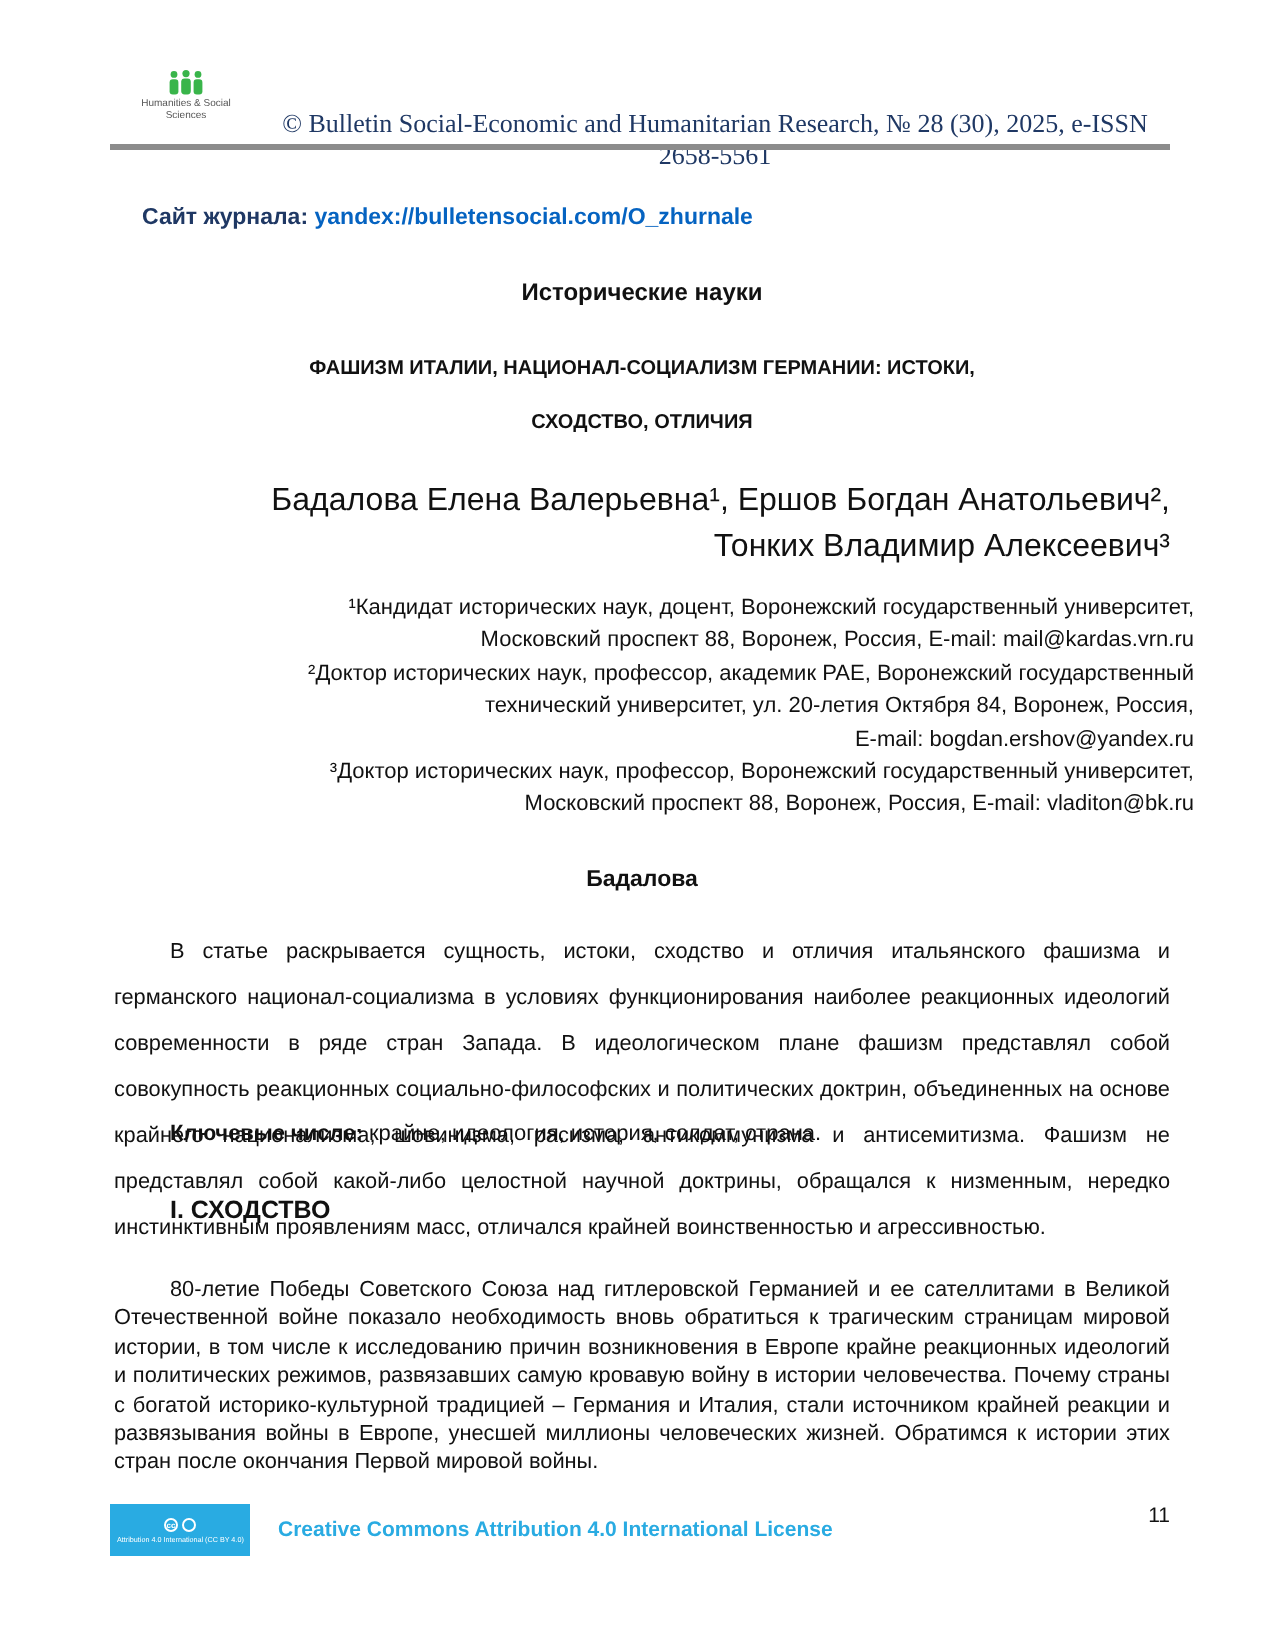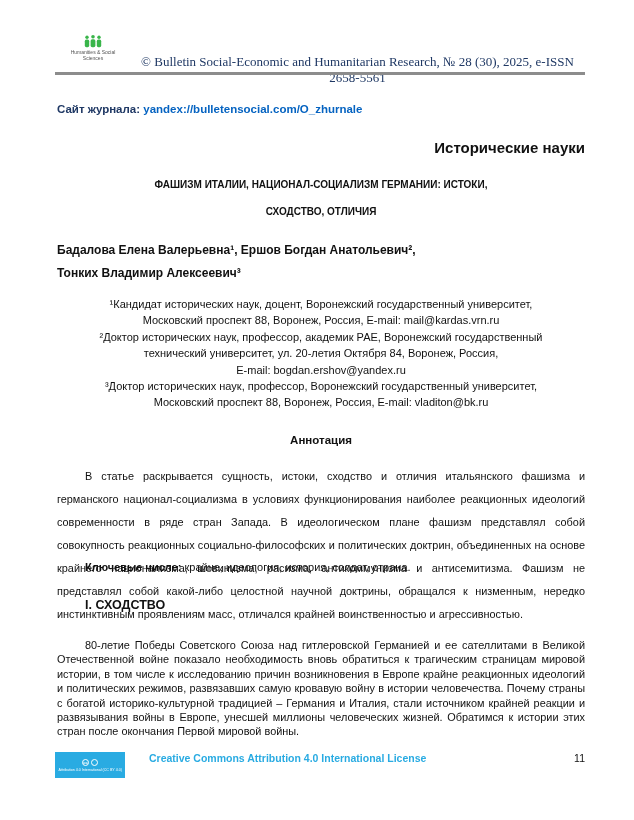--- a/index.html
+++ b/index.html
@@ -43,56 +43,56 @@
     width: 530px; height: 3px;
     background: #8c8c8c;
   }
   
   .site-line {
     position: absolute;
     left: 57px; top: 103px;
     font-size: 11.5px;
     font-weight: bold;
   }
-  .site-label { color: #1f3864; }
+  .site-label { color: #1f3864; margin-left: 14px; }
   .site-url { color: #0563c1; text-decoration: none; }
   
   .section-label {
     position: absolute;
     left: 57px; top: 139px;
     width: 528px;
-    text-align: right;
-    font-weight: bold;
-    font-size: 15px;
+    text-align: center;
+    font-weight: bold;
+    font-size: 12px;
   }
   .article-title {
     position: absolute;
     left: 45px; top: 171px;
     width: 552px;
     text-align: center;
     font-weight: bold;
     font-size: 10px;
     line-height: 27px;
     white-space: pre-line;
   }
   .authors {
     position: absolute;
     left: 57px; top: 239px;
     width: 528px;
-    text-align: left;
-    font-weight: bold;
-    font-size: 12px;
+    text-align: right;
+    font-weight: normal;
+    font-size: 16px;
     line-height: 23px;
     white-space: pre-line;
   }
   .affiliations {
     position: absolute;
     left: 45px; top: 296px;
     width: 552px;
-    text-align: center;
+    text-align: right;
     font-size: 11px;
     line-height: 16.4px;
     white-space: pre-line;
   }
   .abstract-heading {
     position: absolute;
     left: 57px; top: 434px;
     width: 528px;
     text-align: center;
     font-weight: bold;
@@ -135,22 +135,22 @@
     position: absolute;
     left: 57px; top: 752px;
     width: 528px;
     text-align: right;
     font-size: 10.5px;
   }
   .footer {
     position: absolute;
     left: 55px; top: 752px;
     display: flex;
-    align-items: flex-start;
-    gap: 24px;
+    align-items: center;
+    gap: 14px;
   }
   .cc-badge {
     width: 70px; height: 26px;
     background: #29abe2;
     display: flex;
     flex-direction: column;
     align-items: center;
     justify-content: center;
     gap: 1px;
   }
@@ -213,21 +213,21 @@
   <div class="authors">Бадалова Елена Валерьевна¹, Ершов Богдан Анатольевич²,
 Тонких Владимир Алексеевич³</div>
   <div class="affiliations">¹Кандидат исторических наук, доцент, Воронежский государственный университет,
 Московский проспект 88, Воронеж, Россия, E-mail: mail@kardas.vrn.ru
 ²Доктор исторических наук, профессор, академик РАЕ, Воронежский государственный
 технический университет, ул. 20-летия Октября 84, Воронеж, Россия,
 E-mail: bogdan.ershov@yandex.ru
 ³Доктор исторических наук, профессор, Воронежский государственный университет,
 Московский проспект 88, Воронеж, Россия, E-mail: vladiton@bk.ru</div>
 
-  <div class="abstract-heading">Аннотация</div>
+  <div class="abstract-heading">Бадалова</div>
   <p class="abstract-text">В статье раскрывается сущность, истоки, сходство и отличия итальянского фашизма и германского национал-социализма в условиях функционирования наиболее реакционных идеологий современности в ряде стран Запада. В идеологическом плане фашизм представлял собой совокупность реакционных социально-философских и политических доктрин, объединенных на основе крайнего национализма, шовинизма, расизма, антикоммунизма и антисемитизма. Фашизм не представлял собой какой-либо целостной научной доктрины, обращался к низменным, нередко инстинктивным проявлениям масс, отличался крайней воинственностью и агрессивностью.</p>
 
   <p class="keywords">
     <span class="keywords-label">Ключевые числе:</span><span> крайне, идеология, история, солдат, страна.</span>
   </p>
 
   <h2 class="intro-heading">I. СХОДСТВО</h2>
   <p class="intro-text">80-летие Победы Советского Союза над гитлеровской Германией и ее сателлитами в Великой Отечественной войне показало необходимость вновь обратиться к трагическим страницам мировой истории, в том числе к исследованию причин возникновения в Европе крайне реакционных идеологий и политических режимов, развязавших самую кровавую войну в истории человечества. Почему страны с богатой историко-культурной традицией – Германия и Италия, стали источником крайней реакции и развязывания войны в Европе, унесшей миллионы человеческих жизней. Обратимся к истории этих стран после окончания Первой мировой войны.</p>
 
   <div class="page-number">11</div>

